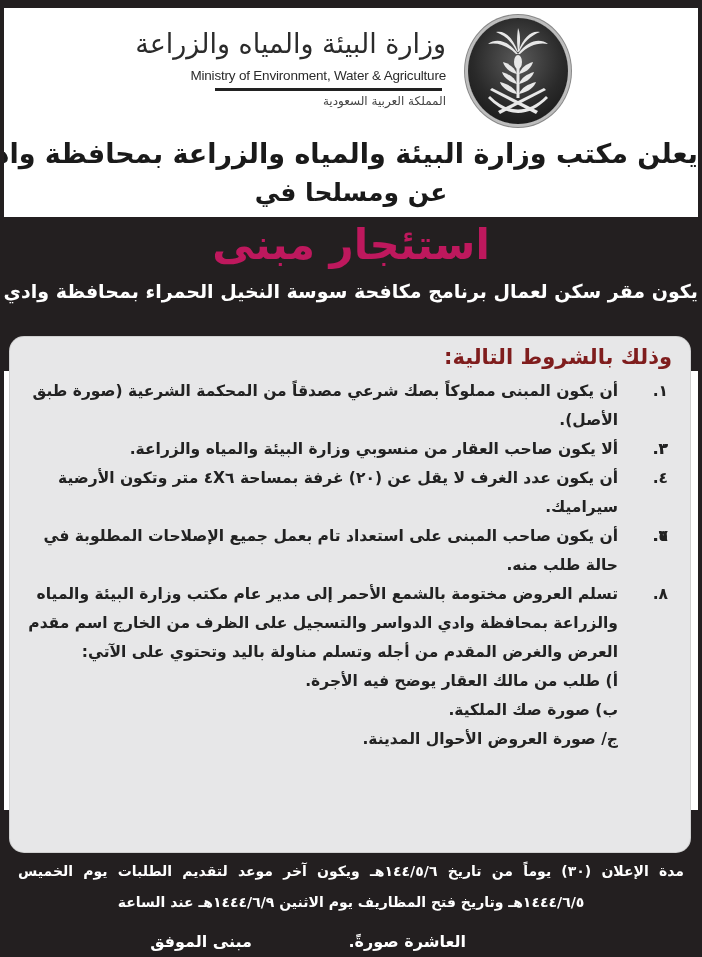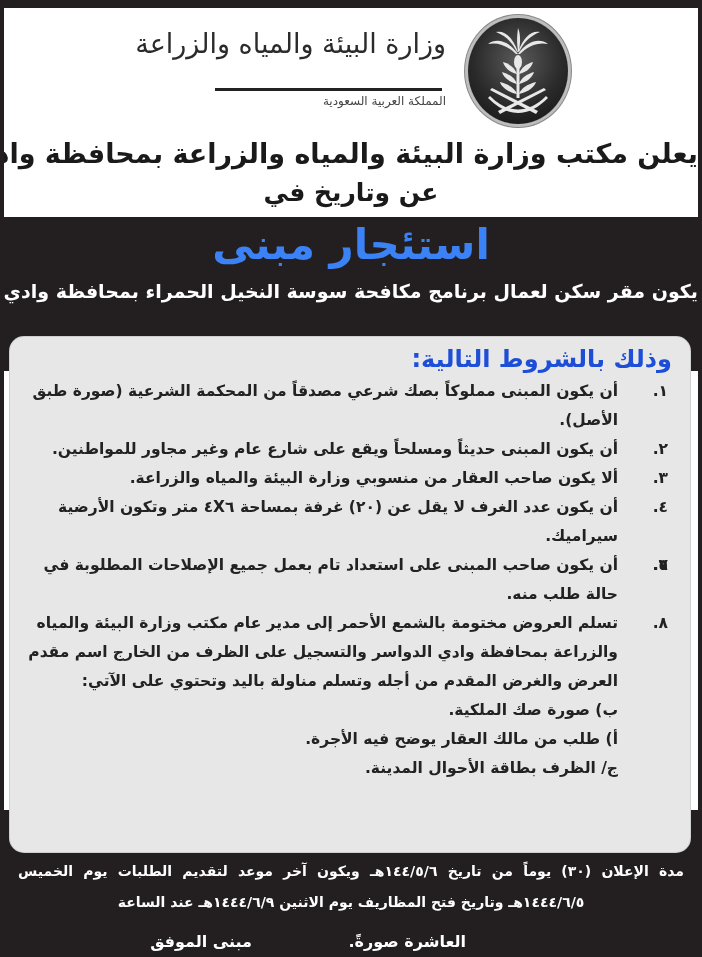--- a/index.html
+++ b/index.html
@@ -50,37 +50,37 @@
     .announce-2 { top: 170px; font-size: 25px; letter-spacing: 10px; }
     
     .band-top {
       position: absolute; left: 0; top: 209px; width: 694px; height: 154px; background: #231f20;
     }
     .band-bottom {
       position: absolute; left: 0; top: 802px; width: 694px; height: 147px; background: #231f20;
     }
     .rent-title {
       position: absolute; left: 0; top: 212px; width: 694px; text-align: center;
-      direction: rtl; color: #3b82f6; font-weight: bold; font-size: 42px; letter-spacing: 18px;
+      direction: rtl; color: #be185d; font-weight: bold; font-size: 42px; letter-spacing: 18px;
       white-space: nowrap;
     }
     .rent-sub {
       position: absolute; left: 0; top: 272px; width: 694px; text-align: center;
       direction: rtl; color: #fff; font-weight: bold; font-size: 19px; letter-spacing: -0.6px;
       white-space: nowrap;
     }
     
     .cond-box {
       position: absolute; left: 6px; top: 329px; width: 680px; height: 515px;
       background: #e7e7e8; border-radius: 14px;
       box-shadow: 0 0 0 1px #cfcfcf;
     }
     .cond-heading {
       position: absolute; right: 18px; top: 8px; direction: rtl;
-      font-size: 24px; font-weight: bold; color: #1d4ed8; white-space: nowrap;
+      font-size: 21px; font-weight: bold; color: #7f1d1d; white-space: nowrap;
     }
     .cond-list {
       position: absolute; right: 22px; top: 40px; width: 640px;
       direction: rtl; list-style: none; margin: 0; padding: 0;
       font-size: 15.5px; font-weight: bold; color: #222; line-height: 29px;
     }
     .cond-item { position: relative; padding-right: 50px; }
     .cond-num {
       position: absolute; right: 0; top: 0; width: 36px; text-align: right;
     }
@@ -125,43 +125,43 @@
           <path d="M51 76 C61 74 67 68 68 64 C60 66 53 70 51 76 Z"></path>
           <rect x="48.5" y="48" width="3" height="32"></rect>
 
           <path d="M22 78 C40 96 60 96 78 78 L80 80 C60 100 40 100 20 80 Z"></path>
           <path d="M78 72 L32 96 L30 93 L76 70 Z"></path>
           <path d="M22 72 L68 96 L70 93 L24 70 Z"></path>
         </g>
       </svg>
     </div>
     <div class="ministry-ar">وزارة البيئة والمياه والزراعة</div>
+    <div class="ministry-en">Ministry of Environment, Water &amp; Agriculture</div>
     <div class="ministry-rule"></div>
     <div class="kingdom-ar">المملكة العربية السعودية</div>
   </div>
 
   <div class="announce announce-1">يعلن مكتب وزارة البيئة والمياه والزراعة بمحافظة وادي الدواسر</div>
-  <div class="announce announce-2">عن وتاريخ في</div>
+  <div class="announce announce-2">عن ومسلحا في</div>
 
   <div class="band-top"></div>
   <div class="band-bottom"></div>
 
   <div class="rent-title">استئجار مبنى</div>
   <div class="rent-sub">يكون مقر سكن لعمال برنامج مكافحة سوسة النخيل الحمراء بمحافظة وادي الدواسر</div>
 
   <div class="cond-box">
     <div class="cond-heading">وذلك بالشروط التالية:</div>
     <ol class="cond-list">
       <li class="cond-item">
         <span class="cond-num">١.</span>
         <span>أن يكون المبنى مملوكاً بصك شرعي مصدقاً من المحكمة الشرعية (صورة طبق الأصل).</span>
       </li>
       <li class="cond-item">
         <span class="cond-num">٢.</span>
-        <span>أن يكون المبنى حديثاً ومسلحاً ويقع على شارع عام وغير مجاور للمواطنين.</span>
       </li>
       <li class="cond-item">
         <span class="cond-num">٣.</span>
         <span>ألا يكون صاحب العقار من منسوبي وزارة البيئة والمياه والزراعة.</span>
       </li>
       <li class="cond-item">
         <span class="cond-num">٤.</span>
         <span>أن يكون عدد الغرف لا يقل عن (٢٠) غرفة بمساحة ٤X٦ متر وتكون الأرضية سيراميك.</span>
       </li>
       <li class="cond-item">
@@ -171,23 +171,23 @@
         <span class="cond-num">٦.</span>
       </li>
       <li class="cond-item">
         <span class="cond-num">٧.</span>
         <span>أن يكون صاحب المبنى على استعداد تام بعمل جميع الإصلاحات المطلوبة في حالة طلب منه.</span>
       </li>
       <li class="cond-item">
         <span class="cond-num">٨.</span>
         <span>تسلم العروض مختومة بالشمع الأحمر إلى مدير عام مكتب وزارة البيئة والمياه والزراعة بمحافظة وادي الدواسر والتسجيل على الظرف من الخارج اسم مقدم العرض والغرض المقدم من أجله وتسلم مناولة باليد وتحتوي على الآتي:</span>
         <ul class="sub-list">
+          <li class="sub-item">أ) طلب من مالك العقار يوضح فيه الأجرة.</li>
           <li class="sub-item">ب) صورة صك الملكية.</li>
-          <li class="sub-item">أ) طلب من مالك العقار يوضح فيه الأجرة.</li>
-          <li class="sub-item">ج/ الظرف بطاقة الأحوال المدينة.</li>
+          <li class="sub-item">ج/ صورة العروض الأحوال المدينة.</li>
         </ul>
       </li>
     </ol>
   </div>
 
   <div class="footer-text">مدة الإعلان (٣٠) يوماً من تاريخ ١٤٤/٥/٦هـ ويكون آخر موعد لتقديم الطلبات يوم الخميس ١٤٤٤/٦/٥هـ وتاريخ فتح المظاريف يوم الاثنين ١٤٤٤/٦/٩هـ عند الساعة</div>
   <div class="closing-line">
     <span class="closing-date">العاشرة صورةً.</span>
     <span class="closing-sign">مبنى الموفق</span>
   </div>

